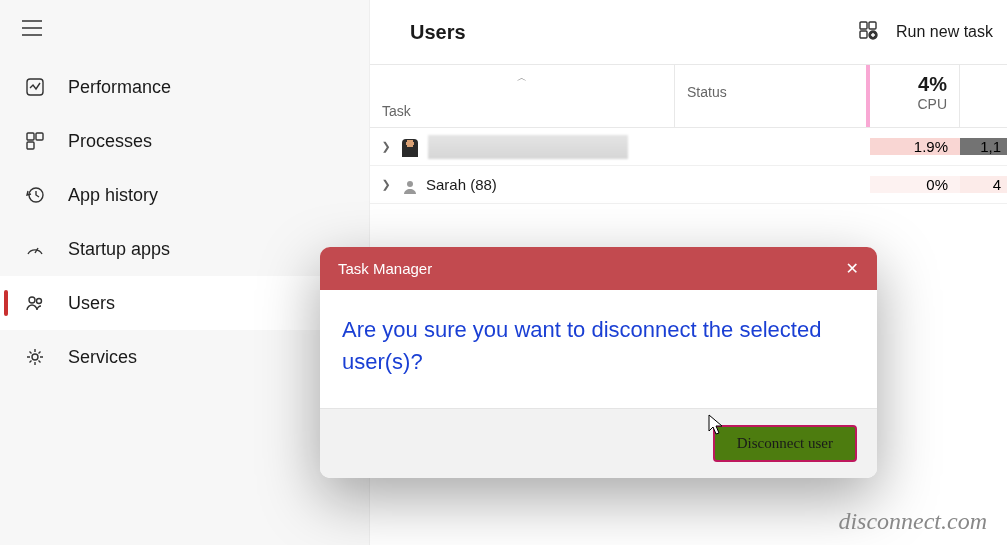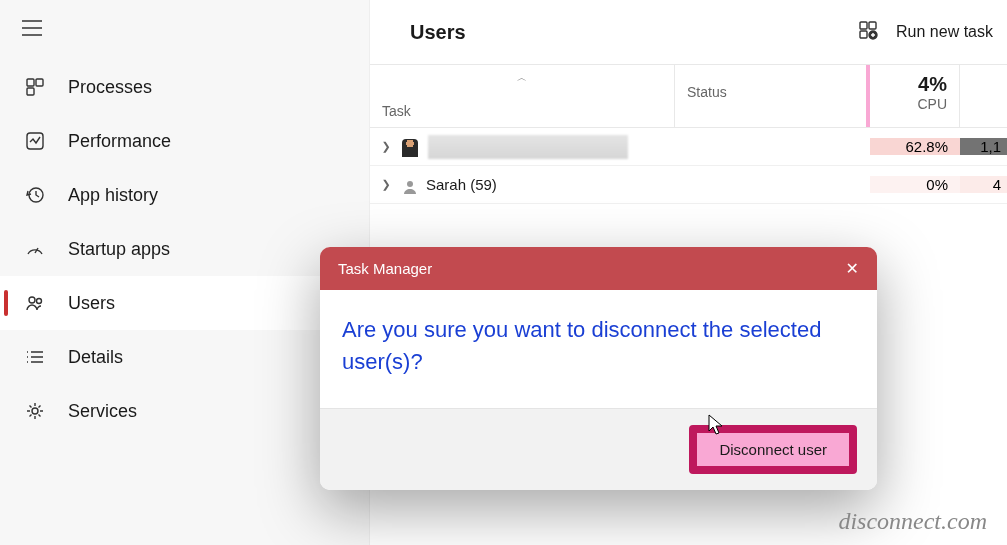--- a/index.html
+++ b/index.html
@@ -42,58 +42,58 @@
 .heat1 .cell-mem { background: #737373; }
 .heat2 .cell-cpu { background: #fdf2f1; }
 .heat2 .cell-mem { background: #fcebe9; }
 .dialog-backdrop { position: absolute; inset: 0; display: flex; align-items: center; justify-content: center; pointer-events: none; }
 .dialog { position: absolute; left: 320px; top: 222px; width: 557px; background: #fff; border-radius: 10px; box-shadow: 0 20px 60px rgba(0,0,0,0.35); overflow: hidden; pointer-events: auto; margin-top: 25px; }
 .dialog-titlebar { background: #c24a4f; color: #fff; display: flex; align-items: center; justify-content: space-between; padding: 12px 18px; font-size: 15px; }
 .dialog-close { cursor: pointer; font-size: 16px; }
 .dialog-body { padding: 24px 22px 30px 22px; font-size: 22px; color: #1a3fd4; line-height: 1.45; }
 .dialog-footer { background: #f2f2f2; padding: 16px 20px; display: flex; justify-content: flex-end; gap: 14px; border-top: 1px solid #e4e4e4; }
 .btn { padding: 8px 22px; font-size: 15px; border-radius: 4px; cursor: pointer; }
-.btn-primary { background: #f9a8d4; border: 8px solid #be185d; color: #1a1a1a; }
+.btn-primary { background: #4d7c0f; border: 2px solid #be185d; color: #1a1a1a; font-family: Liberation Serif, serif; }
 .btn-secondary { background: #fff; border: 1px solid #ccc; color: #1a1a1a; }
 .cursor { position: absolute; left: 708px; top: 414px; pointer-events: none; }
 .watermark { position: absolute; right: 20px; bottom: 10px; font-size: 24px; color: #888; font-style: italic; font-family: Georgia, serif; }
 </style>
 </head>
 <body>
 
 <div class="app">
   <aside class="sidebar">
     <div class="hamburger">
       <svg viewBox="0 0 20 16">
           <path d="M0 1h20M0 8h20M0 15h20" stroke="#333" stroke-width="1.6"></path>
         </svg>
     </div>
     <nav class="nav-items">
       <div class="nav-item">
         <span class="nav-icon">
             <svg width="20" height="20" viewBox="0 0 20 20" fill="none" stroke="#333" stroke-width="1.4">
+              <rect x="2" y="2" width="16" height="16" rx="3"></rect>
+              <path d="M5 11l3-3 3 4 4-6"></path>
+            </svg>
+          </span>
+        <span>Performance</span>
+      </div>
+      <div class="nav-item">
+        <span class="nav-icon">
+            <svg width="20" height="20" viewBox="0 0 20 20" fill="none" stroke="#333" stroke-width="1.4">
               <rect x="2" y="2" width="7" height="7" rx="1"></rect>
               <rect x="11" y="2" width="7" height="7" rx="1"></rect>
               <rect x="2" y="11" width="7" height="7" rx="1"></rect>
             </svg>
           </span>
         <span>Processes</span>
       </div>
       <div class="nav-item">
         <span class="nav-icon">
             <svg width="20" height="20" viewBox="0 0 20 20" fill="none" stroke="#333" stroke-width="1.4">
-              <rect x="2" y="2" width="16" height="16" rx="3"></rect>
-              <path d="M5 11l3-3 3 4 4-6"></path>
-            </svg>
-          </span>
-        <span>Performance</span>
-      </div>
-      <div class="nav-item">
-        <span class="nav-icon">
-            <svg width="20" height="20" viewBox="0 0 20 20" fill="none" stroke="#333" stroke-width="1.4">
               <circle cx="11" cy="10" r="7"></circle>
               <path d="M11 6v4l3 2M3 6l-1 4 4-1"></path>
             </svg>
           </span>
         <span>App history</span>
       </div>
       <div class="nav-item">
         <span class="nav-icon">
             <svg width="20" height="20" viewBox="0 0 20 20" fill="none" stroke="#333" stroke-width="1.4">
               <path d="M3 15a8 8 0 0114 0"></path>
@@ -104,28 +104,20 @@
       </div>
       <div class="nav-item active">
         <span class="nav-icon">
             <svg width="20" height="20" viewBox="0 0 20 20" fill="none" stroke="#333" stroke-width="1.4">
               <circle cx="7" cy="7" r="3"></circle>
               <circle cx="14" cy="8" r="2.5"></circle>
               <path d="M2 17c0-3 3-5 5-5s5 2 5 5M12 17c0-2 2-4 4-4"></path>
             </svg>
           </span>
         <span>Users</span>
-      </div>
-      <div class="nav-item">
-        <span class="nav-icon">
-            <svg width="20" height="20" viewBox="0 0 20 20" fill="none" stroke="#333" stroke-width="1.6">
-              <path d="M6 5h12M6 10h12M6 15h12M2 5h1M2 10h1M2 15h1"></path>
-            </svg>
-          </span>
-        <span>Details</span>
       </div>
       <div class="nav-item">
         <span class="nav-icon">
             <svg width="20" height="20" viewBox="0 0 20 20" fill="none" stroke="#333" stroke-width="1.4">
               <circle cx="10" cy="10" r="3"></circle>
               <path d="M10 2v3M10 15v3M2 10h3M15 10h3M4.5 4.5l2 2M13.5 13.5l2 2M15.5 4.5l-2 2M6.5 13.5l-2 2"></path>
             </svg>
           </span>
         <span>Services</span>
       </div>
@@ -163,33 +155,33 @@
     </div>
 
     <div class="table-body">
       <div class="table-row heat1">
         <div class="cell-user">
           <span class="chevron">❯</span>
           <span class="avatar photo"></span>
           <span class="user-blur"></span>
         </div>
         <div class="cell-status"></div>
-        <div class="cell-cpu">62.8%</div>
+        <div class="cell-cpu">1.9%</div>
         <div class="cell-mem">1,1</div>
       </div>
       <div class="table-row heat2">
         <div class="cell-user">
           <span class="chevron">❯</span>
           <span class="avatar generic">
               <svg width="16" height="16" viewBox="0 0 16 16" fill="#999">
                 <circle cx="8" cy="5" r="3"></circle>
                 <path d="M2 15c0-3 3-5 6-5s6 2 6 5z"></path>
               </svg>
             </span>
-          <span class="user-name">Sarah (59)</span>
+          <span class="user-name">Sarah (88)</span>
         </div>
         <div class="cell-status"></div>
         <div class="cell-cpu">0%</div>
         <div class="cell-mem">4</div>
       </div>
     </div>
   </main>
 </div>
 
 <div class="dialog-backdrop">

